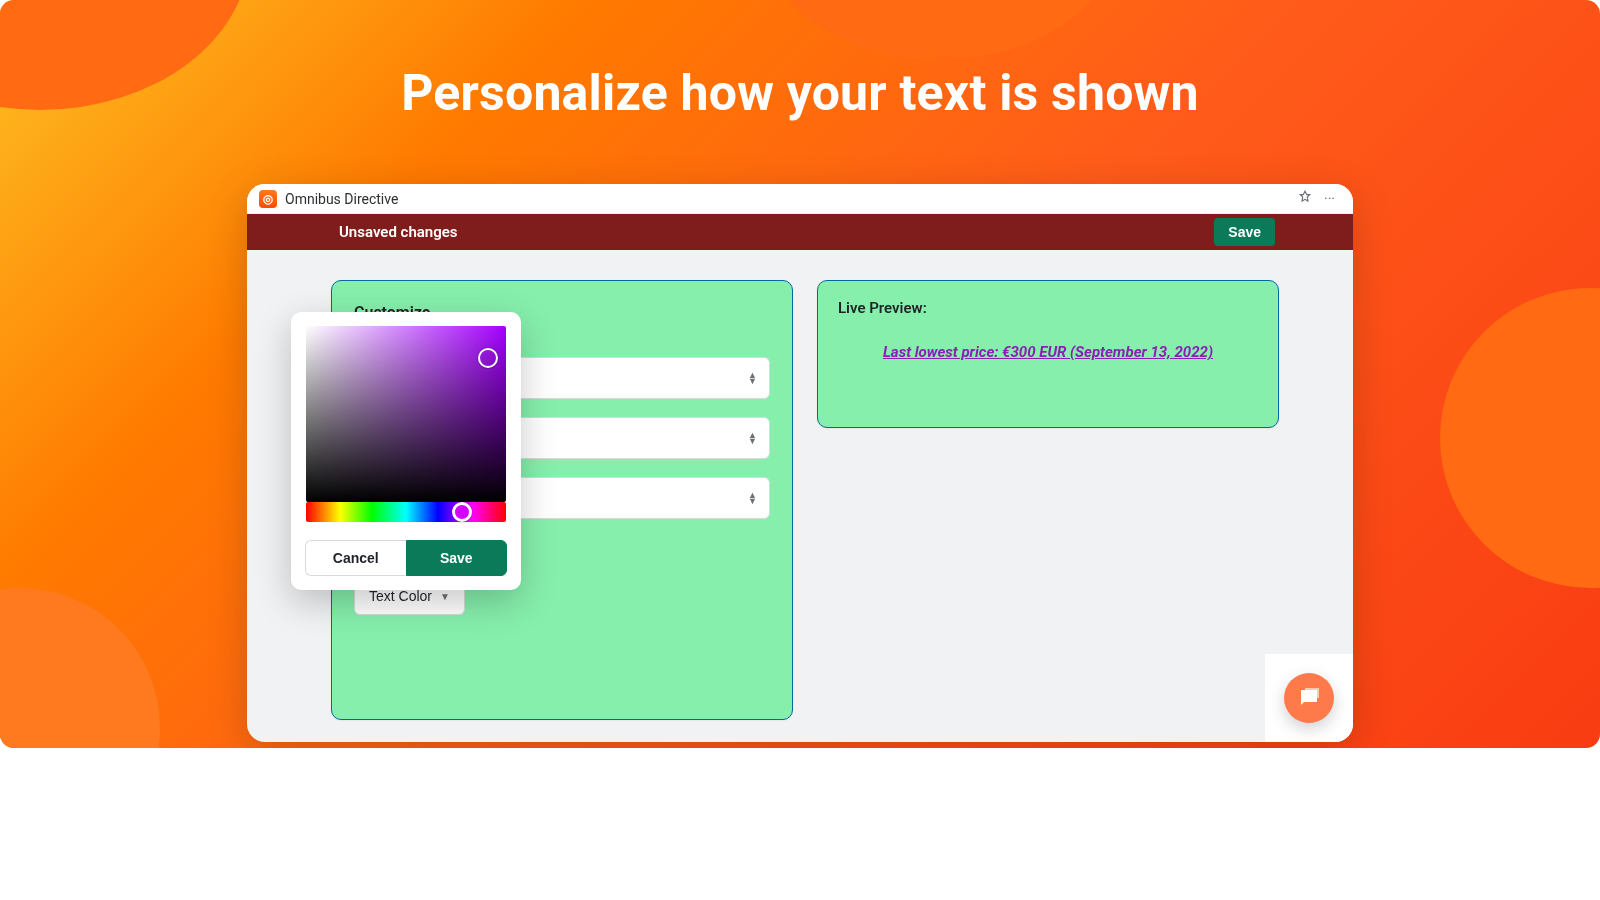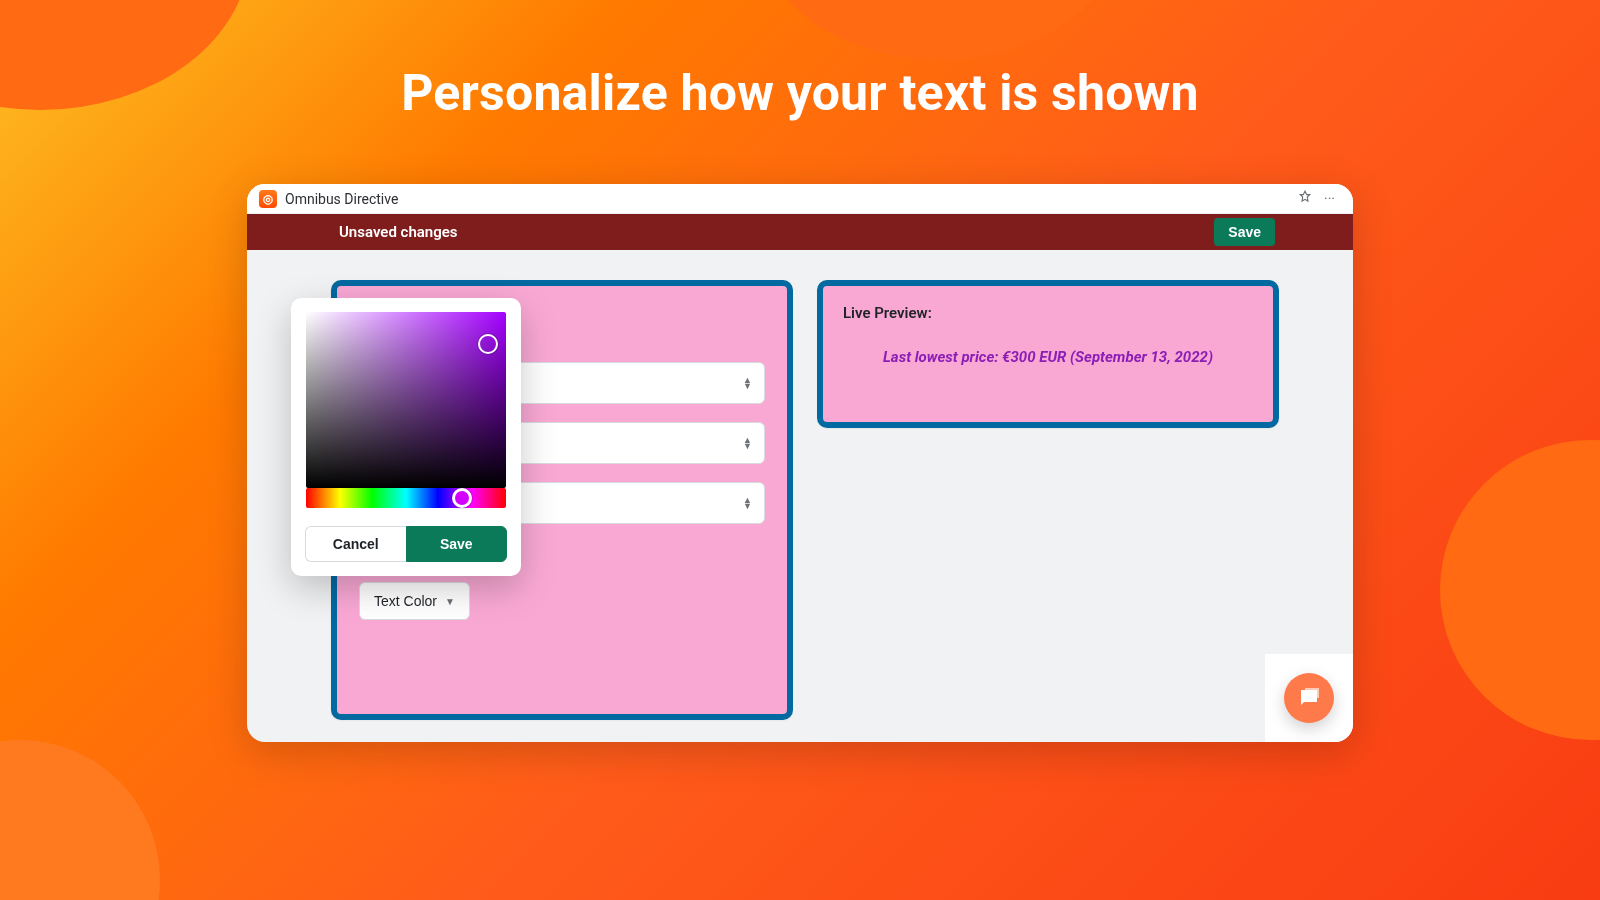--- a/index.html
+++ b/index.html
@@ -1,21 +1,22 @@
 <!DOCTYPE html>
 <html><head>
   <meta charset="utf-8">
   <style>
     * { box-sizing: border-box; margin: 0; padding: 0; }
     html, body { width: 1600px; height: 900px; overflow: hidden; font-family: -apple-system, BlinkMacSystemFont, "Segoe UI", Roboto, sans-serif; }
     .canvas {
       position: relative;
-      width: 1600px; height: 900px;
+      width: 1600px; height: 748px;
       background: linear-gradient(135deg, #fdbf22 0%, #ff7a00 25%, #ff5b1a 55%, #f93c12 100%);
       overflow: hidden;
+      border-radius: 14px;
     }
     .blob { position: absolute; border-radius: 50%; }
     .blob-tl { width: 420px; height: 320px; left: -170px; top: -210px; background: #ff6a13; }
     .blob-tr { width: 360px; height: 260px; right: 480px; top: -200px; background: #ff6a13; }
     .blob-bl { width: 280px; height: 280px; left: -120px; bottom: -120px; background: #ff7a1f; }
     .blob-br { width: 300px; height: 300px; right: -140px; bottom: 160px; background: #ff6a13; }
 
     .hero-title {
       position: absolute;
       top: 64px; left: 0; right: 0;
@@ -60,23 +61,23 @@
     .save-btn {
       background: #0a7a58; color: #fff; border: none;
       height: 28px; padding: 0 14px; border-radius: 4px;
       font-size: 14px; font-weight: 600; cursor: pointer;
       margin-right: 58px;
     }
 
     .content { position: relative; height: calc(100% - 66px); }
 
     .card {
-      position: absolute; background: #f9a8d4; border-radius: 10px;
+      position: absolute; background: #86efac; border-radius: 10px;
       box-shadow: 0 1px 2px rgba(16,24,40,0.05);
-      border: 6px solid #0369a1;
+      border: 1px solid #0369a1;
     }
     .card-customize { left: 84px; top: 30px; width: 462px; height: 440px; padding: 22px 22px; }
     .card-preview   { left: 570px; top: 30px; width: 462px; height: 148px; padding: 18px 20px; }
 
     .section-title { font-size: 16px; font-weight: 600; color: #222; margin-bottom: 16px; }
     .field-label   { font-size: 14px; color: #222; margin-bottom: 6px; }
 
     .select {
       width: 100%; height: 42px;
       border: 1px solid #d7dbe0; border-radius: 6px;
@@ -88,26 +89,26 @@
 
     .text-color-btn {
       display: inline-flex; align-items: center; gap: 8px;
       height: 38px; padding: 5px 14px;
       border: 1px solid #d7dbe0; border-radius: 6px;
       background: #fff; font-size: 14px; color: #1f2328; cursor: pointer;
     }
     .caret-down { font-size: 10px; color: #6b7177; }
 
     .preview-title { font-size: 15px; font-weight: 600; color: #1f2328; margin-bottom: 26px; }
-    .preview-text  { text-align: center; font-style: italic; font-weight: 700; font-size: 15px; color: #8b1fb5; }
+    .preview-text  { text-align: center; font-style: italic; font-weight: 700; font-size: 15px; color: #8b1fb5; text-decoration: underline; }
 
     
     .picker {
       position: absolute;
-      left: 44px; top: 48px;
+      left: 44px; top: 62px;
       width: 230px; background: #fff;
       border-radius: 10px; box-shadow: 0 12px 36px rgba(0,0,0,0.22);
       padding: 14px 14px 14px;
       z-index: 50;
     }
     .picker-field {
       position: relative;
       width: 200px; height: 176px; margin: 0 auto 0;
       background:
         linear-gradient(to top, #000 0%, rgba(0,0,0,0) 100%),

